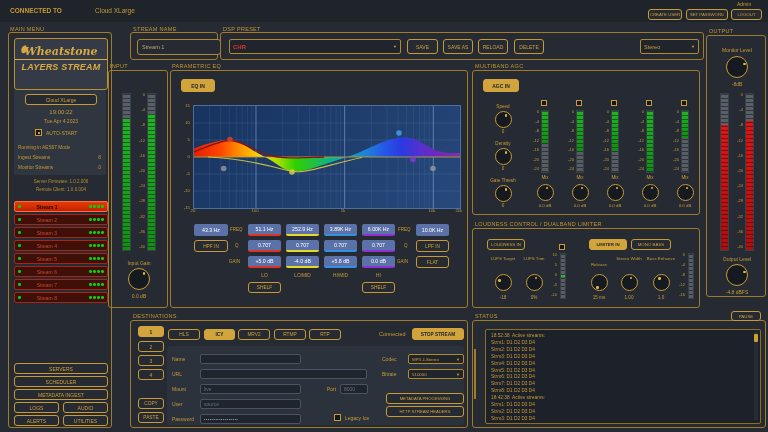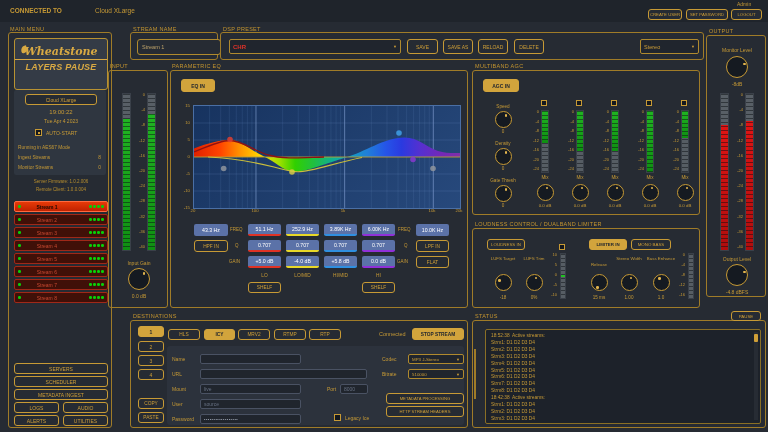--- a/index.html
+++ b/index.html
@@ -48,21 +48,21 @@
   <span class="seclab" style="left:110px;top:63px;">INPUT</span>
   <span class="seclab" style="left:172px;top:63px;">PARAMETRIC EQ</span>
   <span class="seclab" style="left:475px;top:63px;">MULTIBAND AGC</span>
   <span class="seclab" style="left:475px;top:221px;">LOUDNESS CONTROL / DUALBAND LIMITER</span>
   <span class="seclab" style="left:133px;top:313px;">DESTINATIONS</span>
   <span class="seclab" style="left:475px;top:313px;">STATUS</span>
 
   <div id="mainmenu" class="panel" style="left:8px;top:32px;width:104px;height:396px;">
       <div style="left: 5px; top: 5px; width: 92px; height: 50px; background: rgb(52, 59, 70); border: 1px solid rgb(184, 146, 50); border-radius: 3px; position: absolute; text-align: center;">
         <div class="txt" style="position: relative; display: block; margin-top: 6px; font-family: &quot;DejaVu Serif&quot;, serif; font-style: italic; font-weight: bold; font-size: 11px; color: rgb(216, 169, 67); border-bottom: 1px solid rgb(216, 169, 67); padding-bottom: 1px;">Wheatstone<div style="position: absolute; left: 6px; top: 1px; width: 6px; height: 7px; background: rgb(216, 169, 67); border-radius: 70% 0px 60% 30%; transform: rotate(-15deg);"></div></div>
-        <div class="txt" style="position: relative; display: block; margin-top: 2px; font-size: 9px; font-weight: bold; font-style: italic; color: rgb(216, 169, 67); letter-spacing: 0.2px;">LAYERS PAUSE</div>
+        <div class="txt" style="position: relative; display: block; margin-top: 2px; font-size: 9px; font-weight: bold; font-style: italic; color: rgb(216, 169, 67); letter-spacing: 0.2px;">LAYERS STREAM</div>
       </div>
       <div style="left: 5px; top: 57px; width: 92px; height: 85px; background: rgb(47, 54, 64); border-radius: 2px; position: absolute;"></div>
       <div class="btn" style="left: 16px; top: 61px; width: 72px; height: 11px; font-size: 5px;">Cloud XLarge</div>
       <div class="txt" style="left: 0px; top: 76px; width: 104px; font-size: 6px; text-align: center; color: rgb(199, 154, 53);">19:00:22</div>
       <div class="txt" style="left: 0px; top: 85px; width: 104px; font-size: 5px; text-align: center; color: rgb(199, 154, 53);">Tue Apr 4 2023</div>
       <div class="cb" style="left: 26px; top: 96px; width: 7px; height: 7px;">
         <div class="cbi"></div>
       </div>
       <div class="txt" style="left: 37px; top: 97px; font-size: 5px; color: rgb(199, 154, 53);">AUTO-START</div>
       <div class="txt" style="left: 9px; top: 112px; font-size: 4.8px; color: rgb(199, 154, 53);">Running in AES67 Mode</div>

